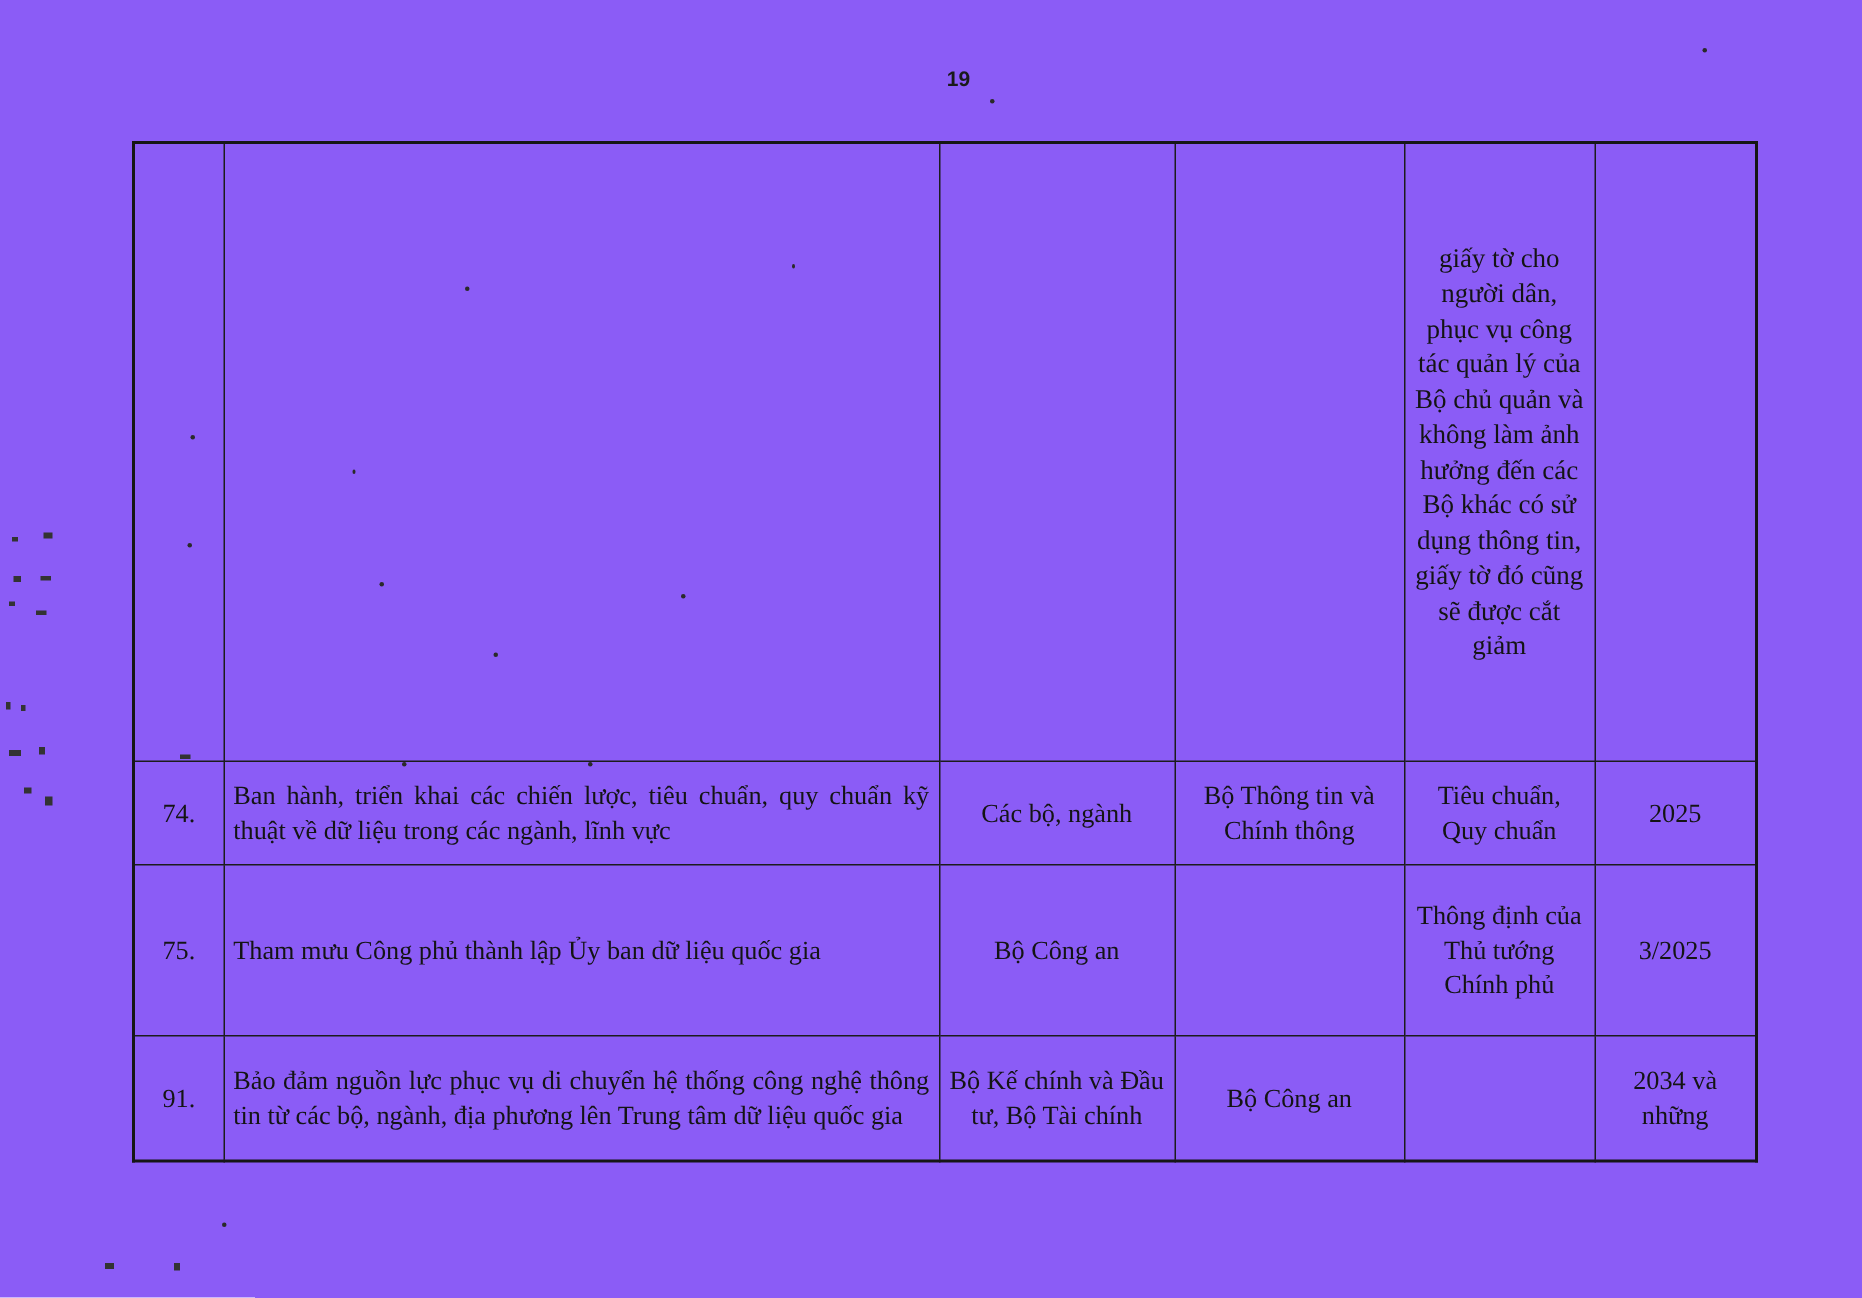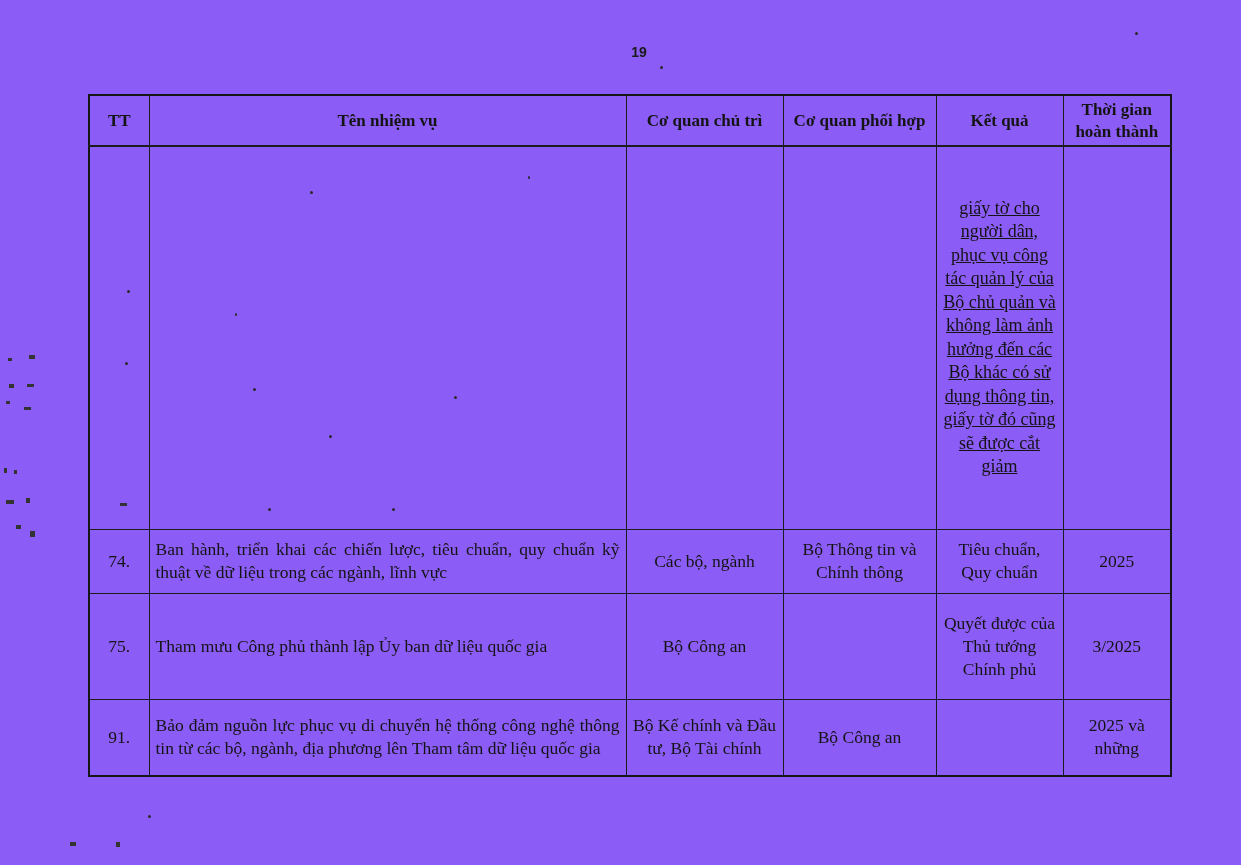--- a/index.html
+++ b/index.html
@@ -63,21 +63,20 @@
   td.cell-tt {
     text-align: center;
     vertical-align: middle;
   }
   td.cell-result-cont {
     vertical-align: top;
     text-align: center;
     padding-top: 4px;
     font-size: 18px;
     line-height: 23.5px;
-    text-decoration: underline;
   }
   td.tt-low { vertical-align: middle; padding-top: 26px; margin-top: 27px; }
   .speck {
     position: absolute;
     background: #2a2a2a;
     border-radius: 50%;
   }
   .smudge {
     position: absolute;
     background: #333;
@@ -93,28 +92,20 @@
   <table class="task-table">
     <colgroup>
       <col style="width:60px">
       <col style="width:477px">
       <col style="width:157px">
       <col style="width:153px">
       <col style="width:127px">
       <col style="width:108px">
     </colgroup>
     <tbody>
-      <tr class="header-row" style="height:51px;">
-        <th>TT</th>
-        <th>Tên nhiệm vụ</th>
-        <th>Cơ quan chủ trì</th>
-        <th>Cơ quan phối hợp</th>
-        <th>Kết quả</th>
-        <th>Thời gian hoàn thành</th>
-      </tr>
 
       <tr style="height:383px;">
         <td class="cell-tt"></td>
         <td class="cell-task"></td>
         <td class="cell-center"></td>
         <td class="cell-center"></td>
         <td class="cell-result-cont">giấy tờ cho người dân, phục vụ công tác quản lý của Bộ chủ quản và không làm ảnh hưởng đến các Bộ khác có sử dụng thông tin, giấy tờ đó cũng sẽ được cắt giảm</td>
         <td class="cell-center"></td>
       </tr>
 
@@ -125,31 +116,31 @@
         <td class="cell-center">Bộ Thông tin và Chính thông</td>
         <td class="cell-center">Tiêu chuẩn, Quy chuẩn</td>
         <td class="cell-center">2025</td>
       </tr>
 
       <tr style="height:106px;">
         <td class="cell-tt tt-low">75.</td>
         <td class="cell-task">Tham mưu Công phủ thành lập Ủy ban dữ liệu quốc gia</td>
         <td class="cell-center">Bộ Công an</td>
         <td class="cell-center"></td>
-        <td class="cell-center">Quyết được của Thủ tướng Chính phủ</td>
+        <td class="cell-center">Thông định của Thủ tướng Chính phủ</td>
         <td class="cell-center">3/2025</td>
       </tr>
 
       <tr style="height:77px;">
         <td class="cell-tt">91.</td>
-        <td class="cell-task">Bảo đảm nguồn lực phục vụ di chuyển hệ thống công nghệ thông tin từ các bộ, ngành, địa phương lên Tham tâm dữ liệu quốc gia</td>
+        <td class="cell-task">Bảo đảm nguồn lực phục vụ di chuyển hệ thống công nghệ thông tin từ các bộ, ngành, địa phương lên Trung tâm dữ liệu quốc gia</td>
         <td class="cell-center">Bộ Kế chính và Đầu tư, Bộ Tài chính</td>
         <td class="cell-center">Bộ Công an</td>
         <td class="cell-center"></td>
-        <td class="cell-center">2025 và những</td>
+        <td class="cell-center">2034 và những</td>
       </tr>
     </tbody>
   </table>
 
   <div class="smudge" style="left:8px;top:358px;width:4px;height:3px;"></div>
   <div class="smudge" style="left:29px;top:355px;width:6px;height:4px;"></div>
   <div class="smudge" style="left:9px;top:384px;width:5px;height:4px;"></div>
   <div class="smudge" style="left:27px;top:384px;width:7px;height:3px;"></div>
   <div class="smudge" style="left:6px;top:401px;width:4px;height:3px;"></div>
   <div class="smudge" style="left:24px;top:407px;width:7px;height:3px;"></div>

